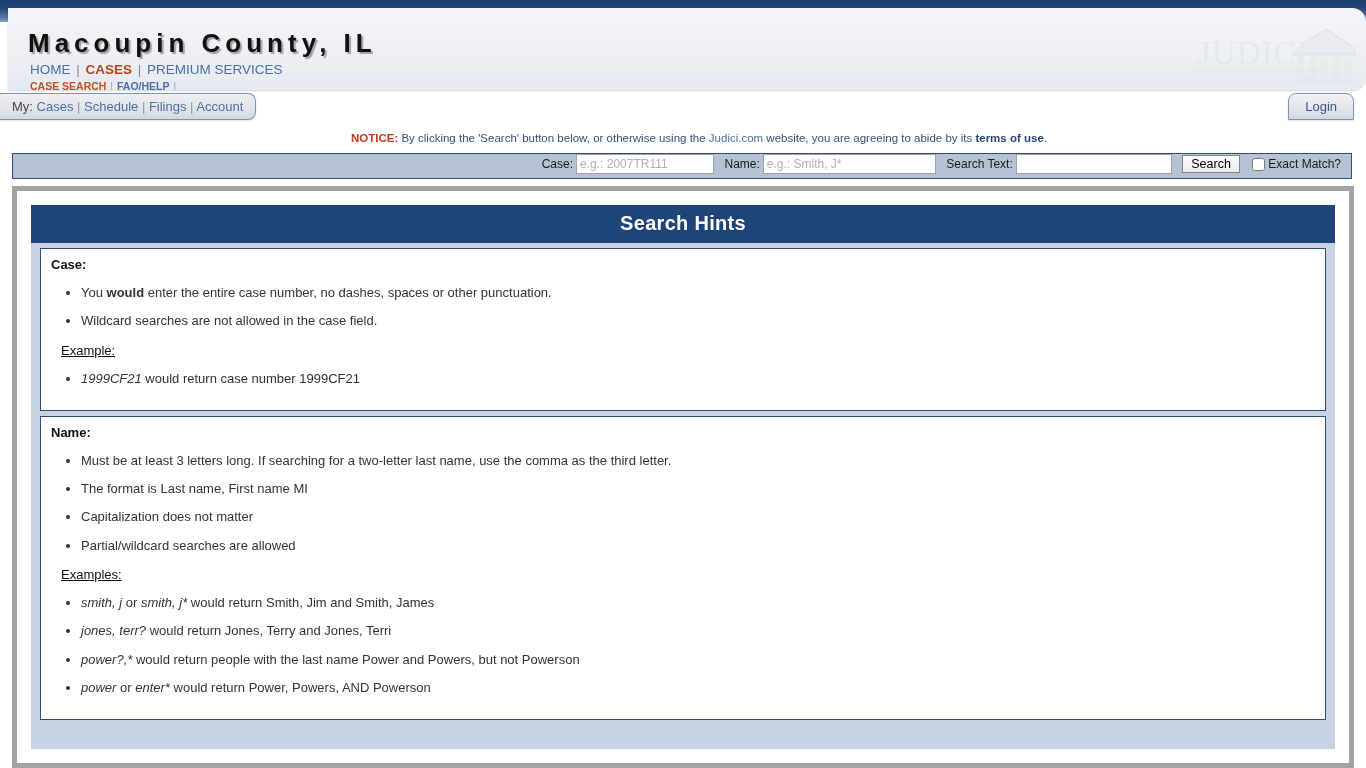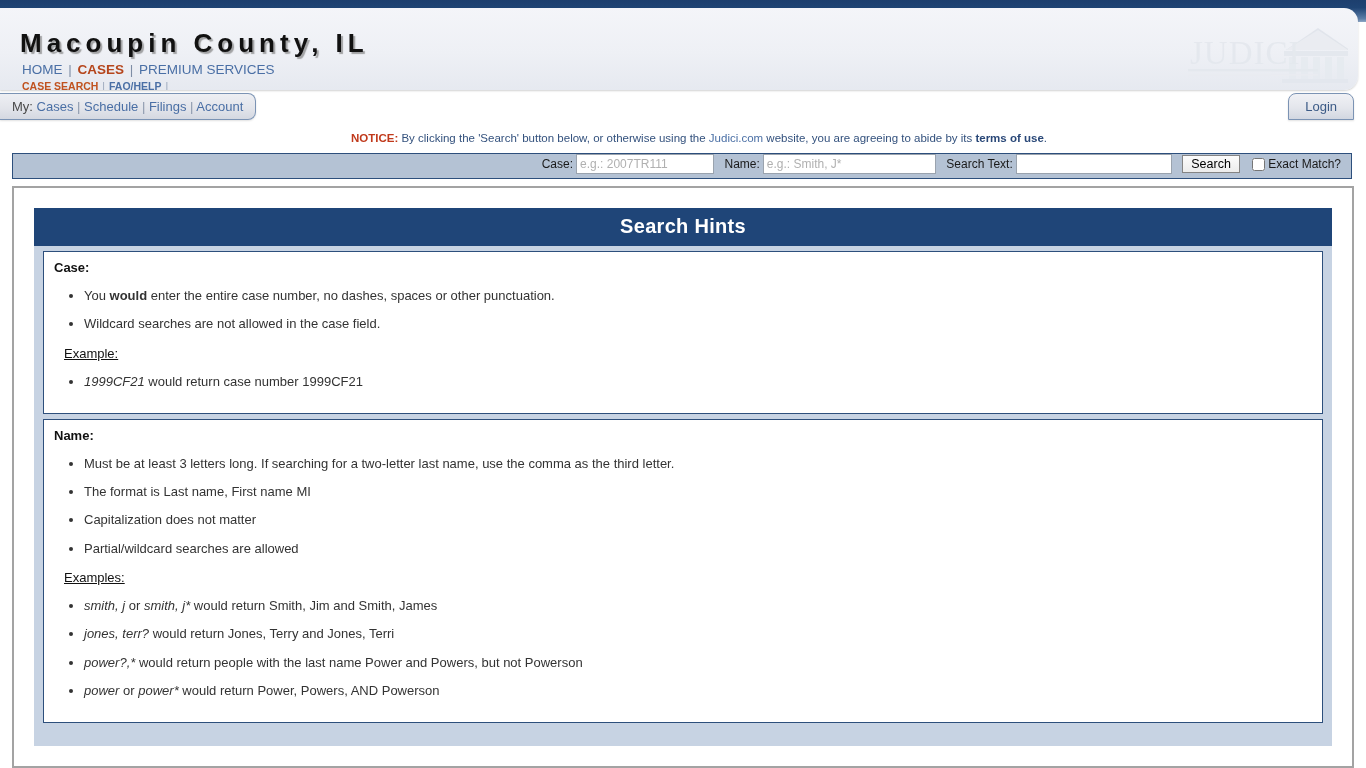--- a/index.html
+++ b/index.html
@@ -17,21 +17,21 @@
   .top-strip {
     position: absolute;
     left: 0; top: 0;
     width: 1366px; height: 22px;
     background: linear-gradient(to bottom, #1d3f6e 0%, #1f4474 35%, #5c7ea8 85%, #8fa6c4 100%);
   }
 
   
   .header-panel {
     position: absolute;
-    left: 0; top: 8px;
+    left: 8px; top: 8px;
     width: 1358px;
     height: 82px;
     background: linear-gradient(to bottom, #f4f5f9 0%, #eef0f5 55%, #e6e9f0 100%);
     border-top-right-radius: 14px;
     border-bottom-right-radius: 14px;
     box-shadow: 0 1px 2px rgba(0,0,0,0.18);
     overflow: hidden;
   }
   .county-title {
     position: absolute;
@@ -176,24 +176,24 @@
     color: #1a1a1a;
   }
   .exact-wrap input { vertical-align: middle; margin: 0 3px 0 0; }
 
   
   .content-outer {
     position: absolute;
     left: 12px; top: 186px;
     width: 1342px;
     height: 582px;
-    border: 2px solid #a3a3a3;
+    border: 5px solid #a3a3a3;
     background: #ffffff;
     box-sizing: border-box;
-    padding: 20px;
+    padding: 14px;
   }
   .content-inner {
     width: 100%;
     height: 100%;
     background: #c7d3e3;
     box-sizing: border-box;
   }
   .hints-title {
     background: #1f4578;
     color: #ffffff;
@@ -313,18 +313,18 @@
         <li>Must be at least 3 letters long. If searching for a two-letter last name, use the comma as the third letter.</li>
         <li>The format is Last name, First name MI</li>
         <li>Capitalization does not matter</li>
         <li>Partial/wildcard searches are allowed</li>
       </ul>
       <div class="hint-ex-label">Examples:</div>
       <ul>
         <li><em>smith, j</em> or <em>smith, j*</em> would return Smith, Jim and Smith, James</li>
         <li><em>jones, terr?</em> would return Jones, Terry and Jones, Terri</li>
         <li><em>power?,*</em> would return people with the last name Power and Powers, but not Powerson</li>
-        <li><em>power</em> or <em>power*</em> would return Power, Powers, AND Powerson</li>
+        <li><em>power</em> or <em>enter*</em> would return Power, Powers, AND Powerson</li>
       </ul>
     </div>
 
   </div>
 </div>
 
 </body></html>

